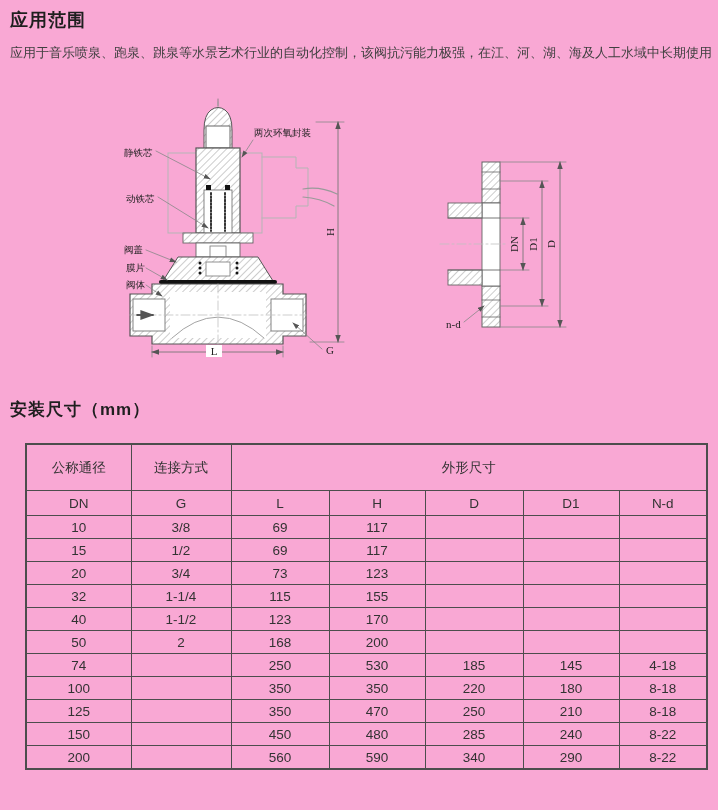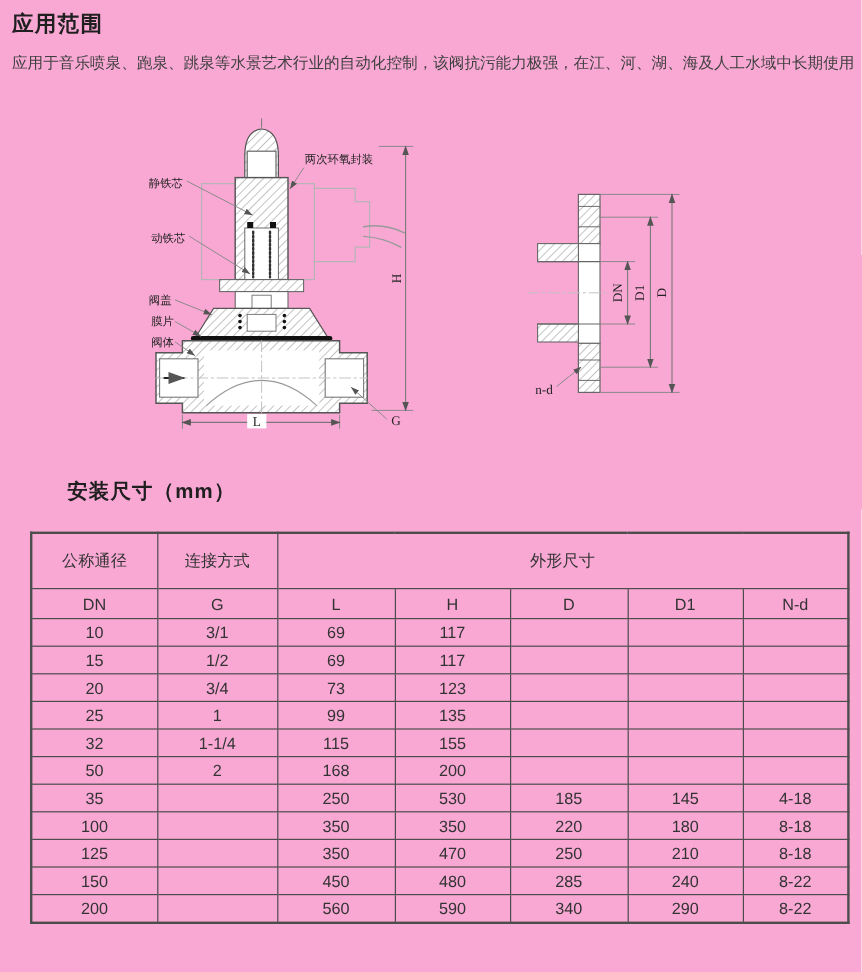--- a/index.html
+++ b/index.html
@@ -2,21 +2,21 @@
 <html><head>
 <meta charset="utf-8">
 <style>
   html,body { margin:0; padding:0; background:#fff; }
   .page {
     position:relative; width:718px; height:810px; background:#f9a8d4;
     font-family:"Liberation Sans","DejaVu Sans",sans-serif; color:#333; overflow:hidden;
   }
   .sec-title { position:absolute; left:10px; font-size:18px; font-weight:bold; color:#1f1f1f; letter-spacing:1px; }
   .t1 { top:8px; }
-  .t2 { top:398px; font-size:17px;margin-left:46px; }
+  .t2 { top:398px; font-size:17px; }
   .desc { position:absolute; left:10px; top:44px; width:702px; font-size:13px; color:#404040; line-height:18px;text-align:right; }
   .figure { position:absolute; left:0; top:0; width:718px; height:400px; }
   .figure text { fill:#222; }
   .cjk-label { font-size:9.5px; font-family:"Liberation Sans","DejaVu Sans",sans-serif; }
   .dim-label { font-size:11px; font-family:"Liberation Serif","DejaVu Serif",serif; }
   .dims-table {
     position:absolute; left:25px; top:443px; width:681px;
     border-collapse:collapse; table-layout:fixed;
     border:2px solid #4d4d4d;
   }
@@ -192,21 +192,21 @@
         <th>H</th>
         <th>D</th>
         <th>D1</th>
         <th>N-d</th>
       </tr>
     </thead>
     <tbody>
 
     <tr>
         <td>10</td>
-        <td>3/1</td>
+        <td>3/8</td>
         <td>69</td>
         <td>117</td>
         <td></td>
         <td></td>
         <td></td>
       </tr>
         <tr>
         <td>15</td>
         <td>1/2</td>
         <td>69</td>
@@ -218,48 +218,48 @@
         <tr>
         <td>20</td>
         <td>3/4</td>
         <td>73</td>
         <td>123</td>
         <td></td>
         <td></td>
         <td></td>
       </tr>
         <tr>
-        <td>25</td>
-        <td>1</td>
-        <td>99</td>
-        <td>135</td>
-        <td></td>
-        <td></td>
-        <td></td>
-      </tr>
-        <tr>
         <td>32</td>
         <td>1-1/4</td>
         <td>115</td>
         <td>155</td>
         <td></td>
         <td></td>
         <td></td>
       </tr>
         <tr>
+        <td>40</td>
+        <td>1-1/2</td>
+        <td>123</td>
+        <td>170</td>
+        <td></td>
+        <td></td>
+        <td></td>
+      </tr>
+        <tr>
         <td>50</td>
         <td>2</td>
         <td>168</td>
         <td>200</td>
         <td></td>
         <td></td>
         <td></td>
       </tr>
         <tr>
-        <td>35</td>
+        <td>74</td>
         <td></td>
         <td>250</td>
         <td>530</td>
         <td>185</td>
         <td>145</td>
         <td>4-18</td>
       </tr>
         <tr>
         <td>100</td>
         <td></td>

